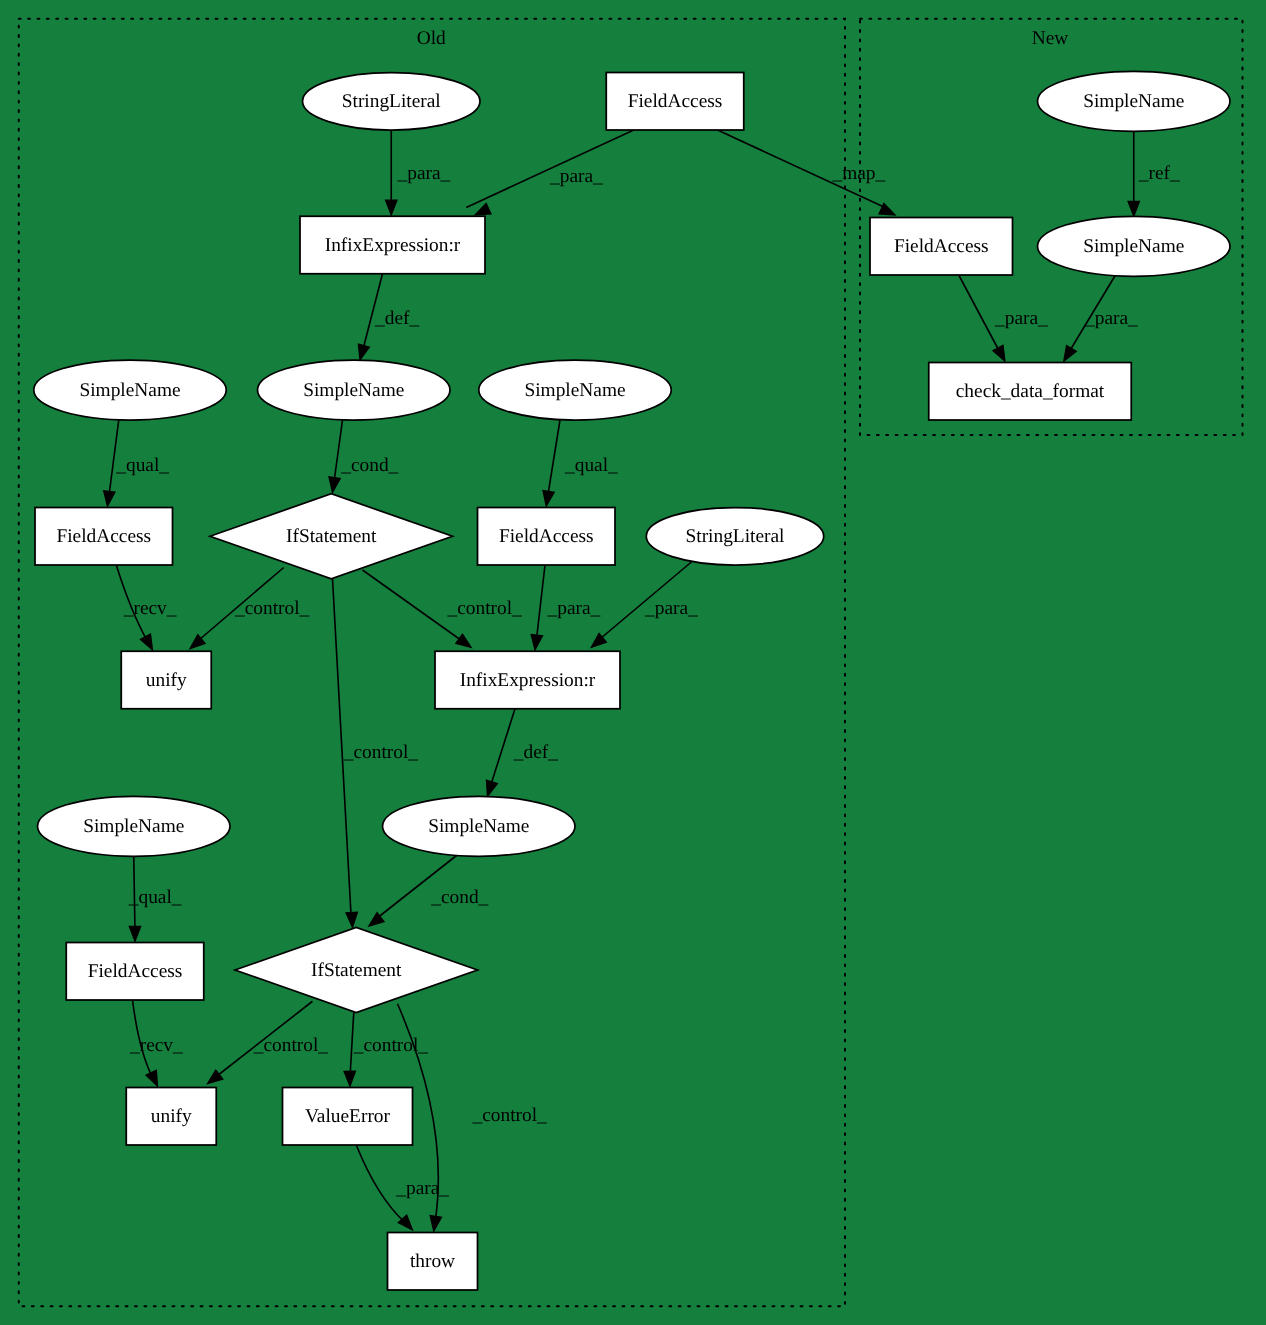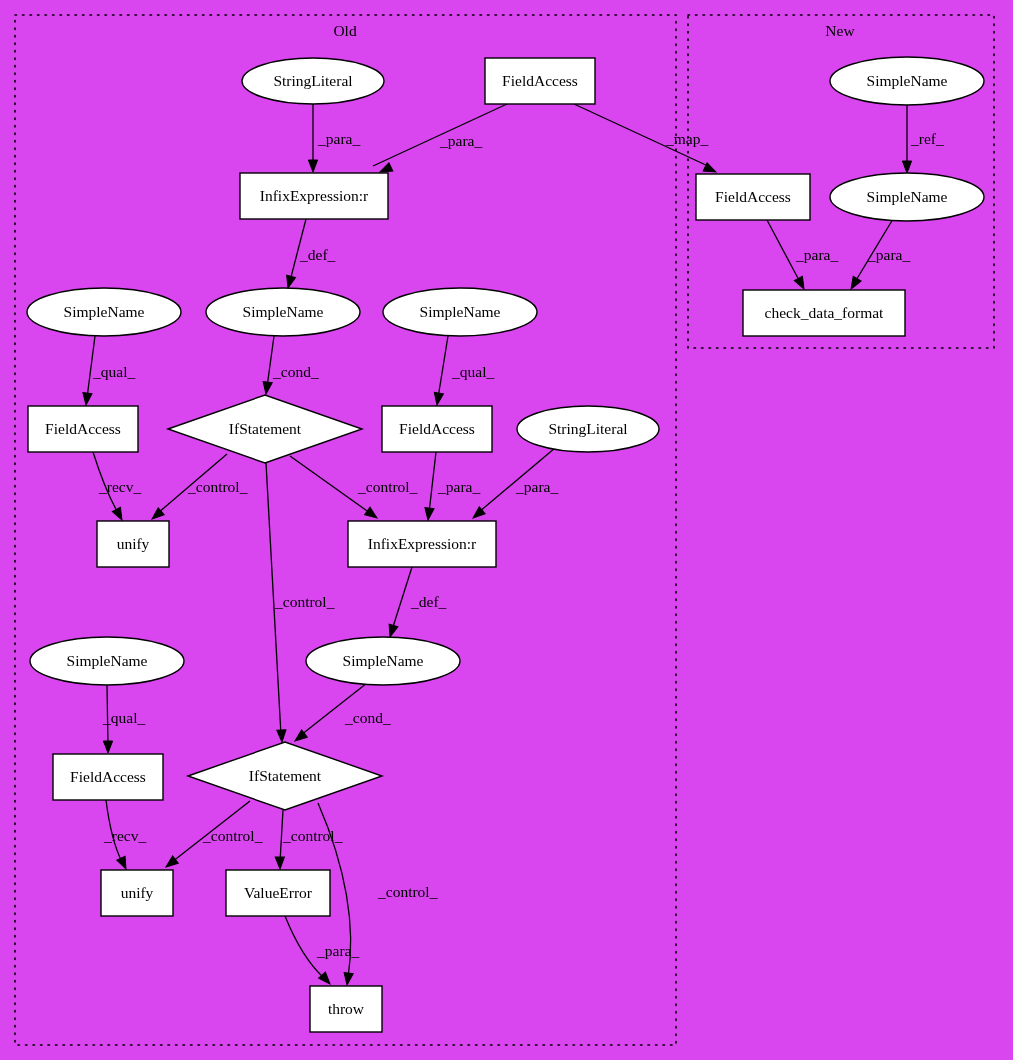--- a/index.html
+++ b/index.html
@@ -4,21 +4,21 @@
 <style>
   html, body {
     margin: 0;
     padding: 0;
     background: #ffffff;
   }
   #canvas {
     position: relative;
     width: 1013px;
     height: 1060px;
-    background: #d946ef;
+    background: #15803d;
     font-family: "Liberation Serif", "DejaVu Serif", serif;
     overflow: hidden;
   }
   svg.graph {
     position: absolute;
     left: 0;
     top: 0;
     width: 1013px;
     height: 1060px;
   }

